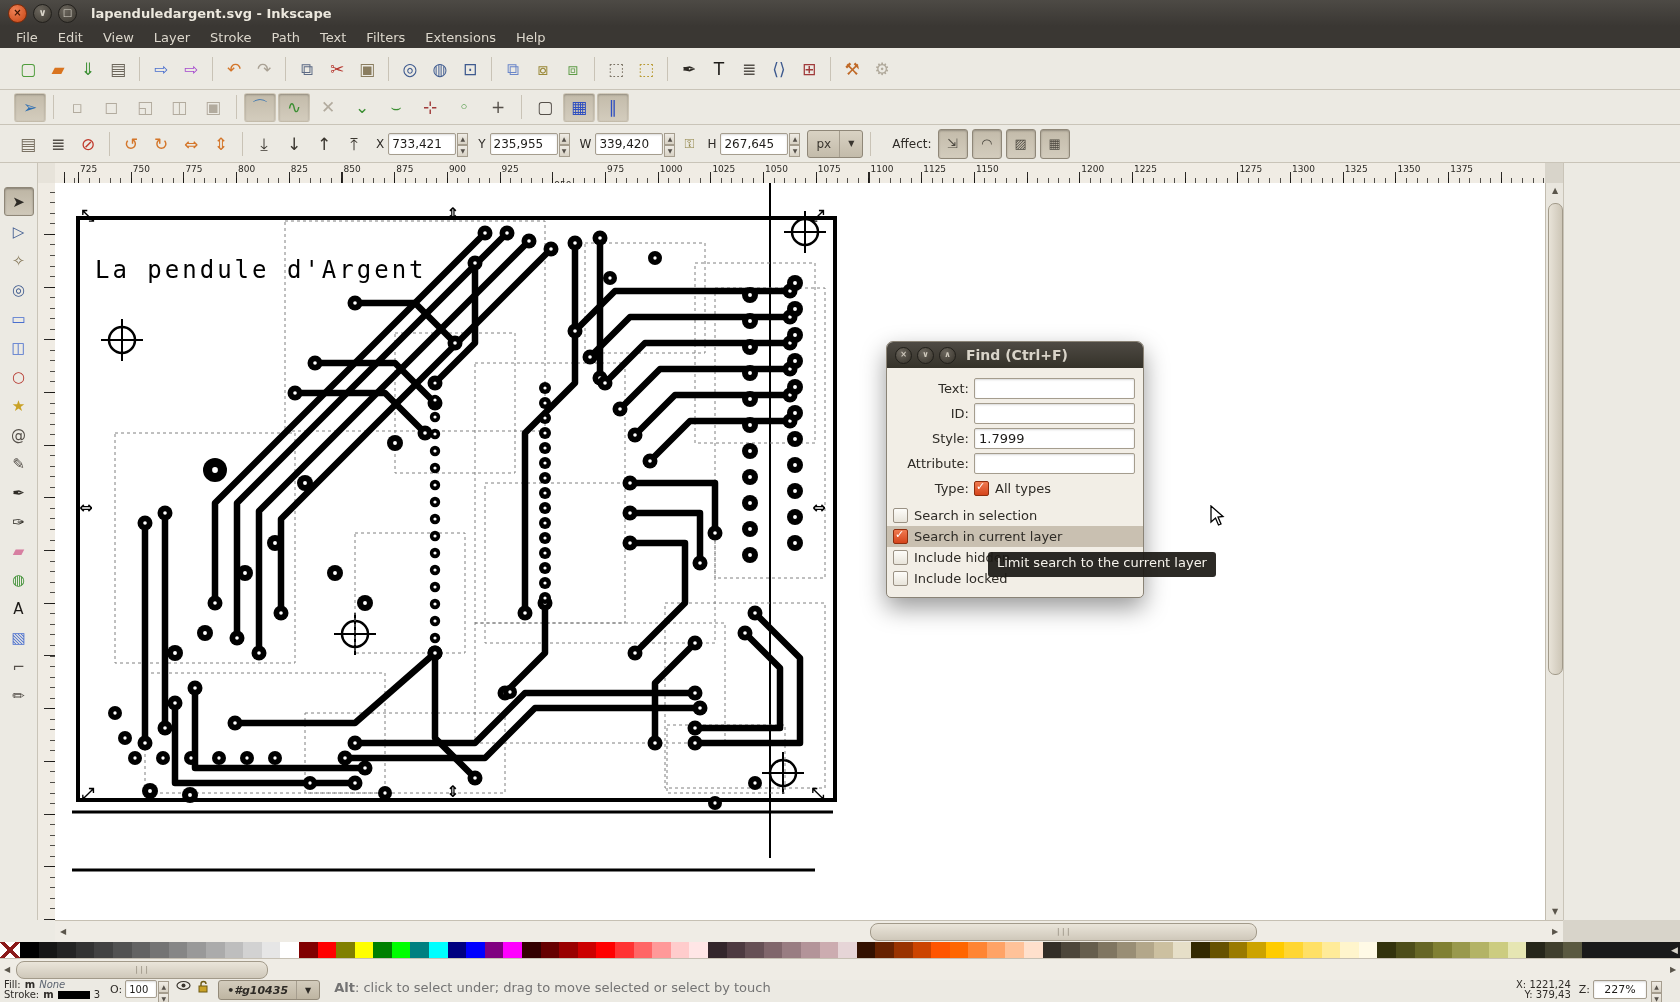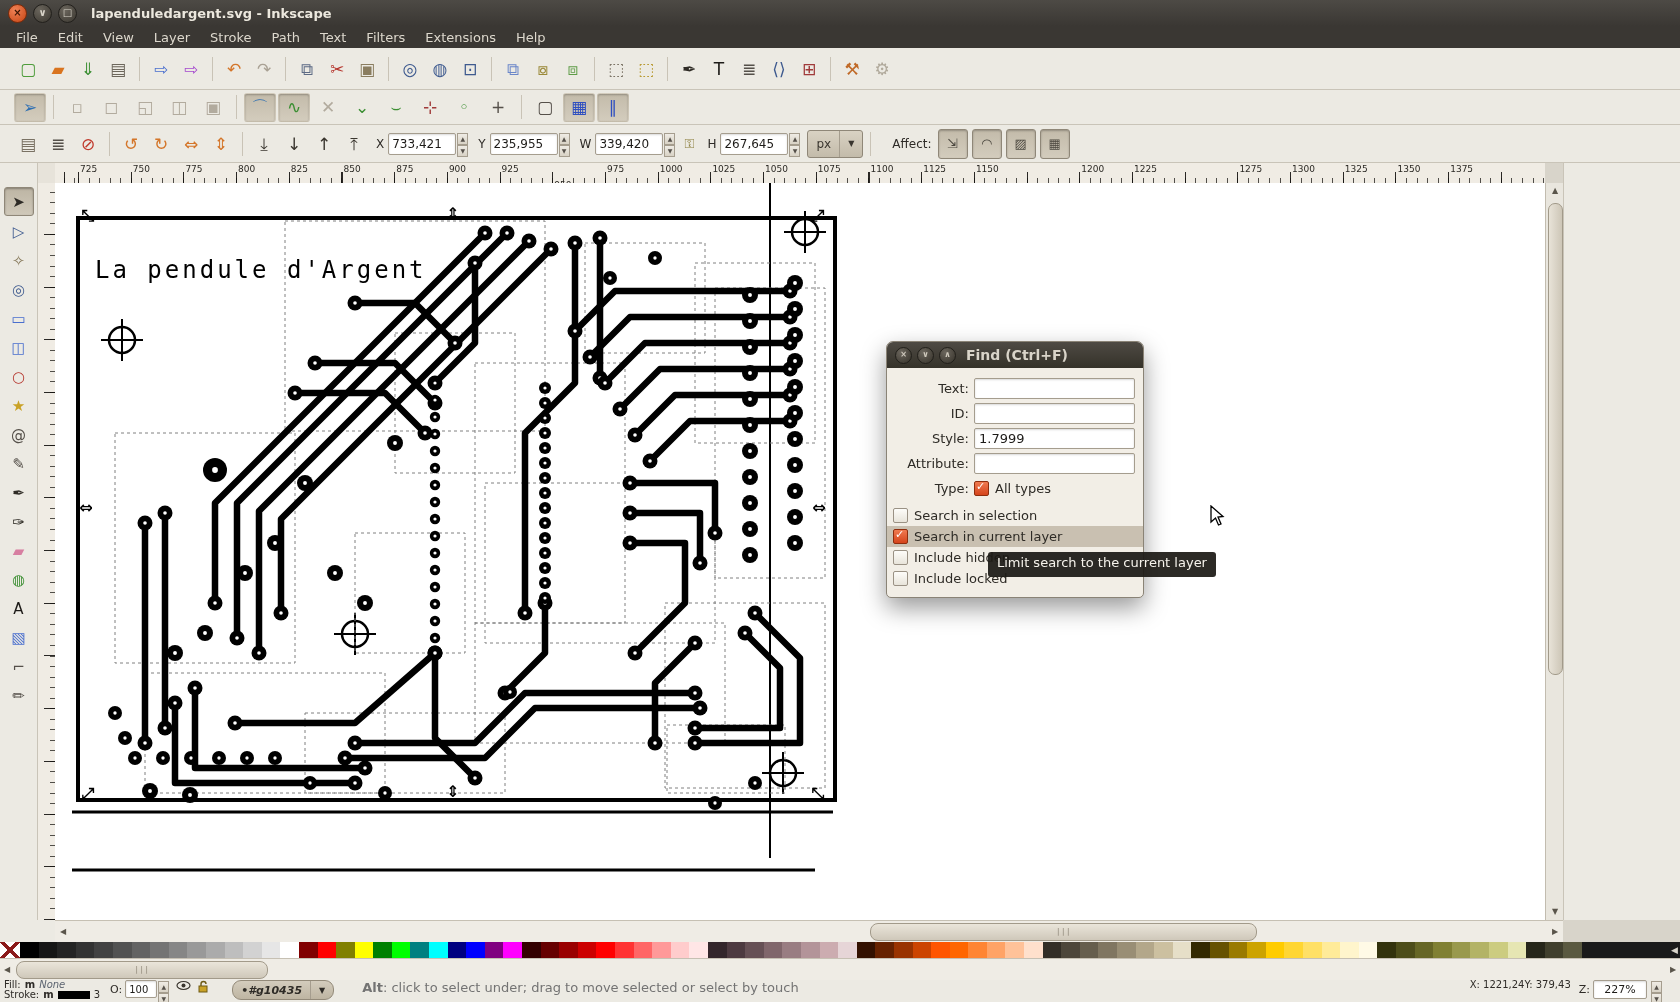--- a/index.html
+++ b/index.html
@@ -82,25 +82,25 @@
   
   #statusbar{position:absolute;left:0;top:980px;width:1680px;height:22px;background:#eceae3;display:flex;align-items:flex-start;font-size:11px;color:#2e2b27;box-sizing:border-box;padding:0 4px;}
   #fillstroke{display:flex;flex-direction:column;justify-content:center;line-height:10px;font-size:10px;margin-right:6px;}
   #fillstroke .row{display:flex;align-items:center;gap:4px;height:10px;}
   .fsb{font-weight:bold;}
   .noneval{font-style:italic;color:#5c6470;}
   .strokeswatch{width:32px;height:8px;background:#000;}
   #opacity{display:flex;align-items:center;margin:0 4px;}
   #opacity .spinval{width:24px;height:16px;font-size:10px;overflow:hidden;}
   .mini-icon{margin:0 3px;display:flex;align-items:center;}
-  #layerdd{display:flex;height:18px;border:1px solid #938a79;border-radius:9px;overflow:hidden;background:linear-gradient(#d3ccbd,#beb5a2);margin:0 20px;}
+  #layerdd{display:flex;height:18px;border:1px solid #938a79;border-radius:3px;overflow:hidden;background:linear-gradient(#d3ccbd,#beb5a2);margin:0 6px;}
   #layerdd .seg{padding:0 8px;display:flex;align-items:center;font-size:11px;font-weight:bold;font-style:italic;color:#2e2b26;}
   #layerdd .seg+.seg{border-left:1px solid #a59d8e;font-size:8px;font-style:normal;font-weight:normal;}
   #statusmsg{flex:1;font-size:13px;color:#737373;margin-left:8px;white-space:nowrap;overflow:hidden;}
-  #xyblock{display:flex;flex-direction:row;font-size:10px;line-height:10px;text-align:right;margin-right:8px;color:#2e2b27;}
+  #xyblock{display:flex;flex-direction:column;font-size:10px;line-height:10px;text-align:right;margin-right:8px;color:#2e2b27;}
   #zblock{display:flex;align-items:center;gap:3px;margin-right:14px;}
   #zblock .spinval{width:46px;height:17px;font-size:11px;justify-content:center;}
 </style>
 </head>
 <body>
 
 <div id="app">
 
   <div id="titlebar">
     <div class="winbtns">

